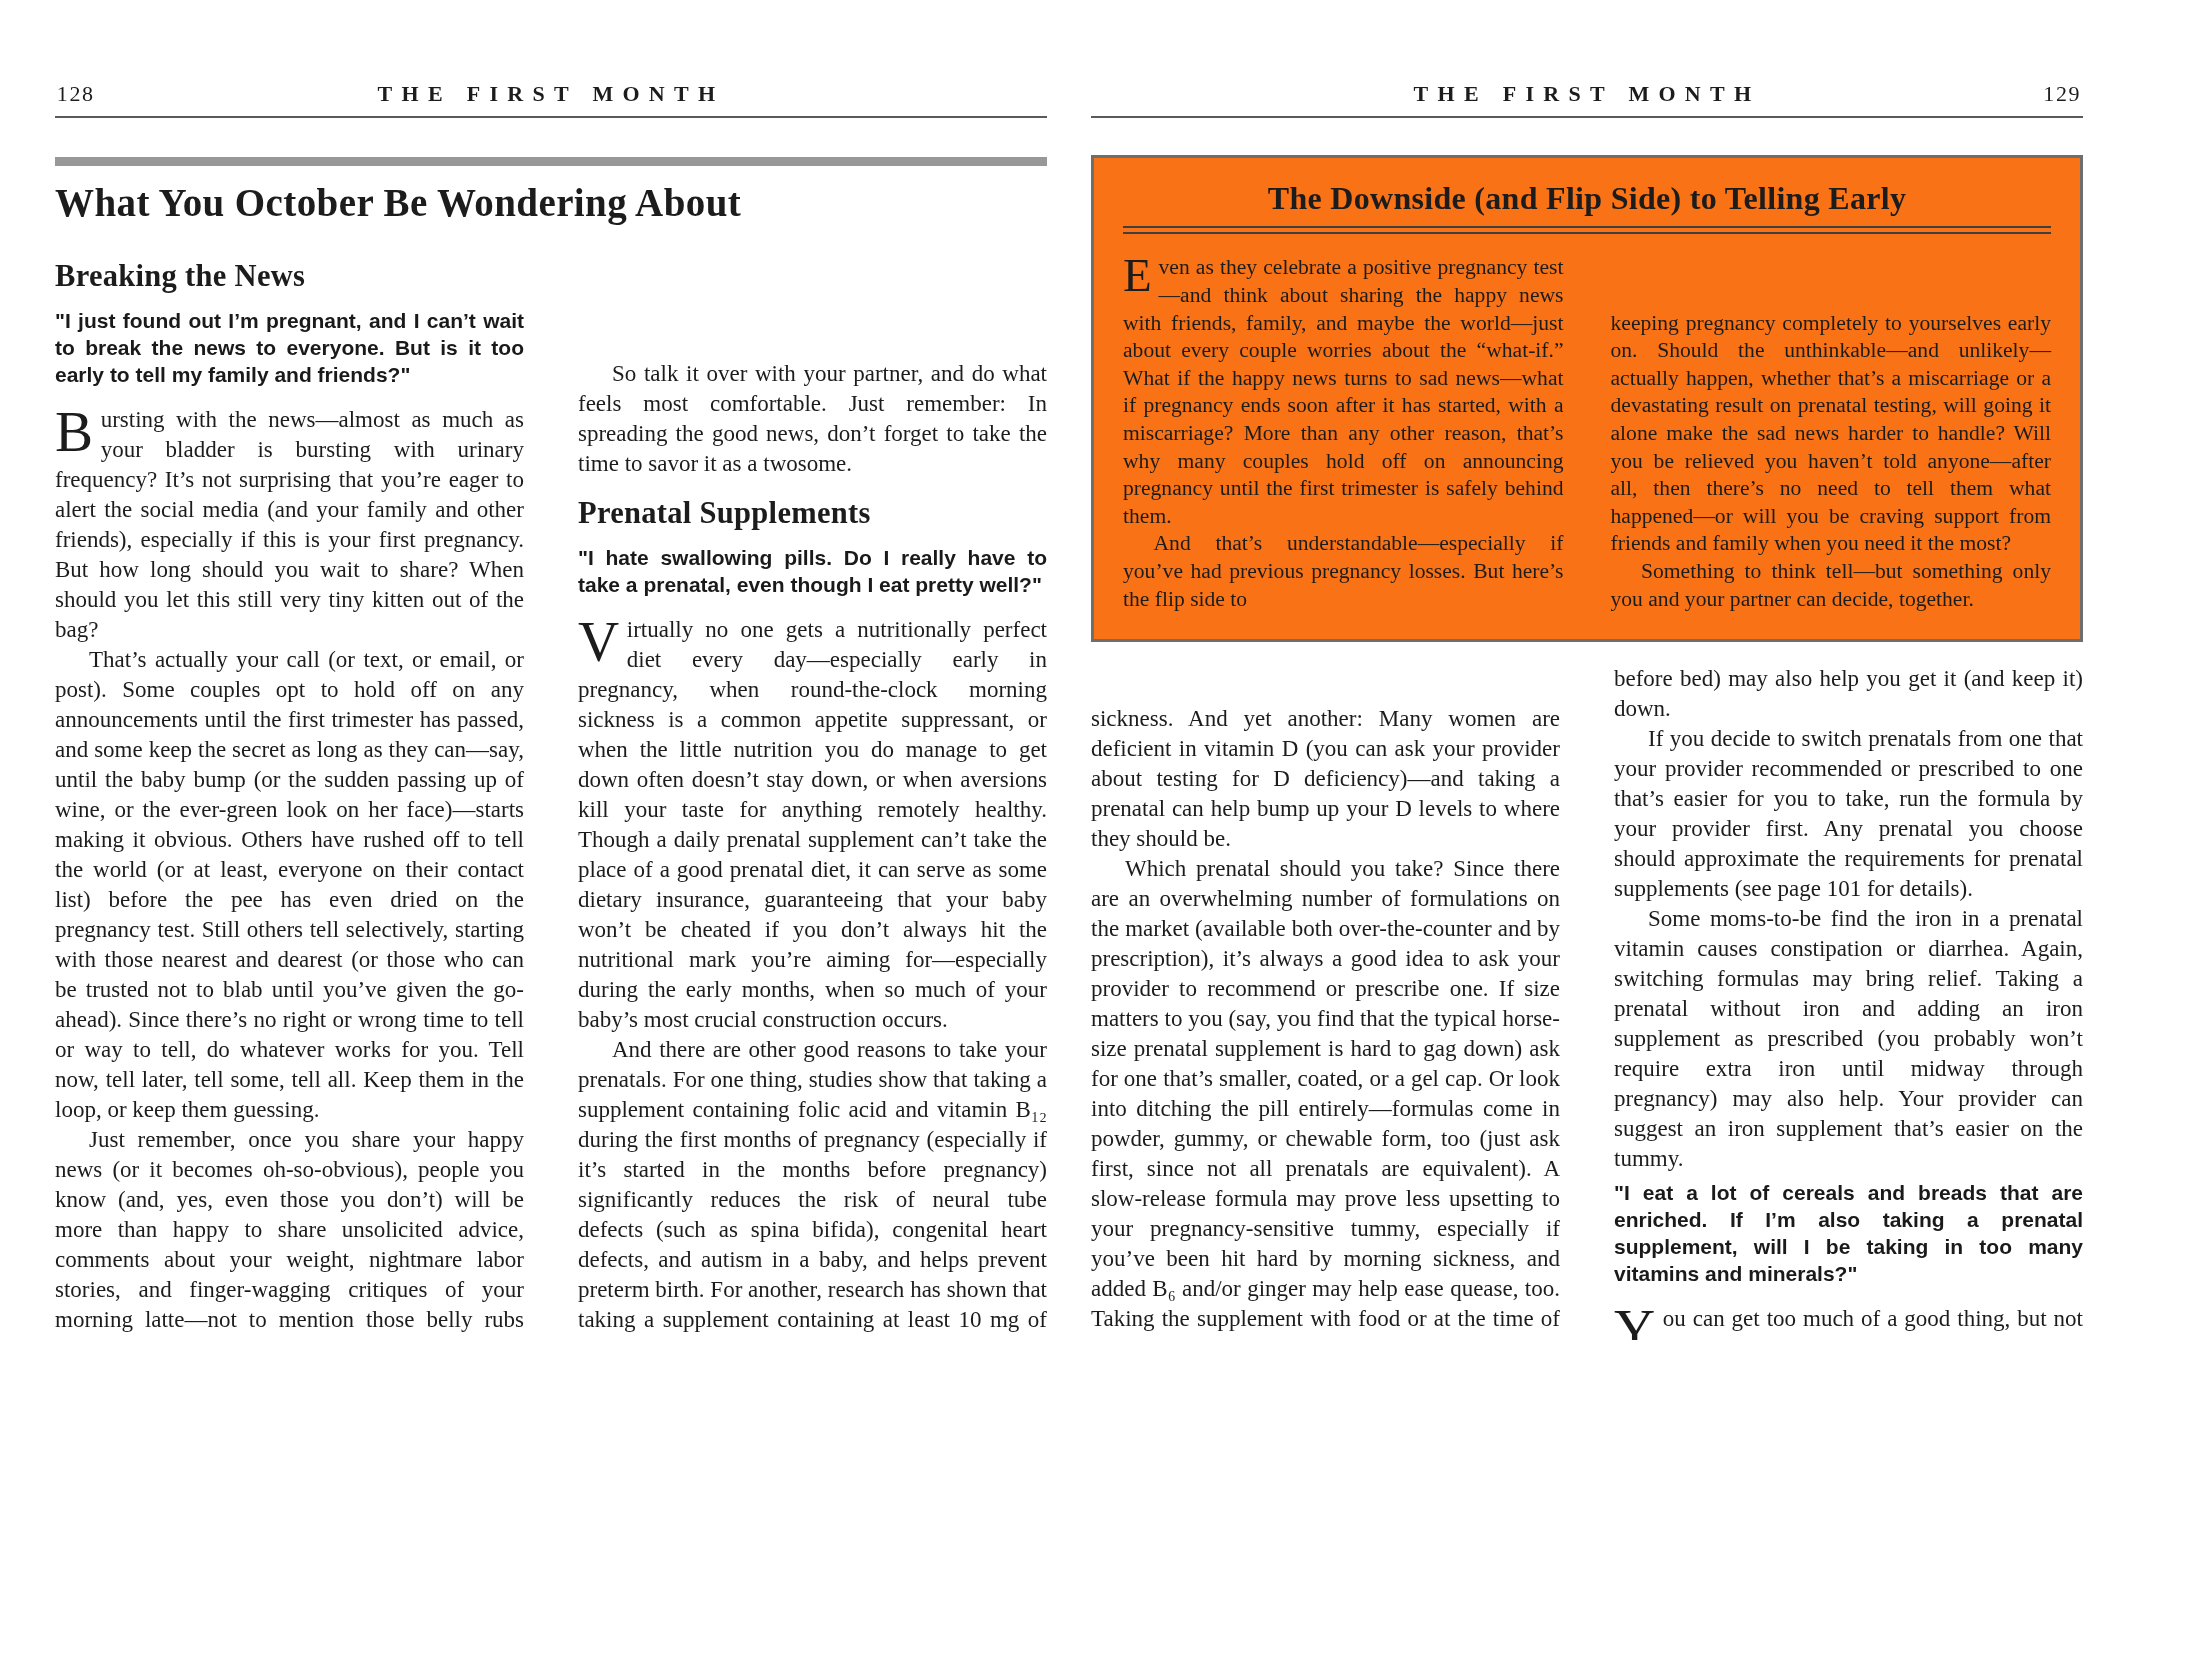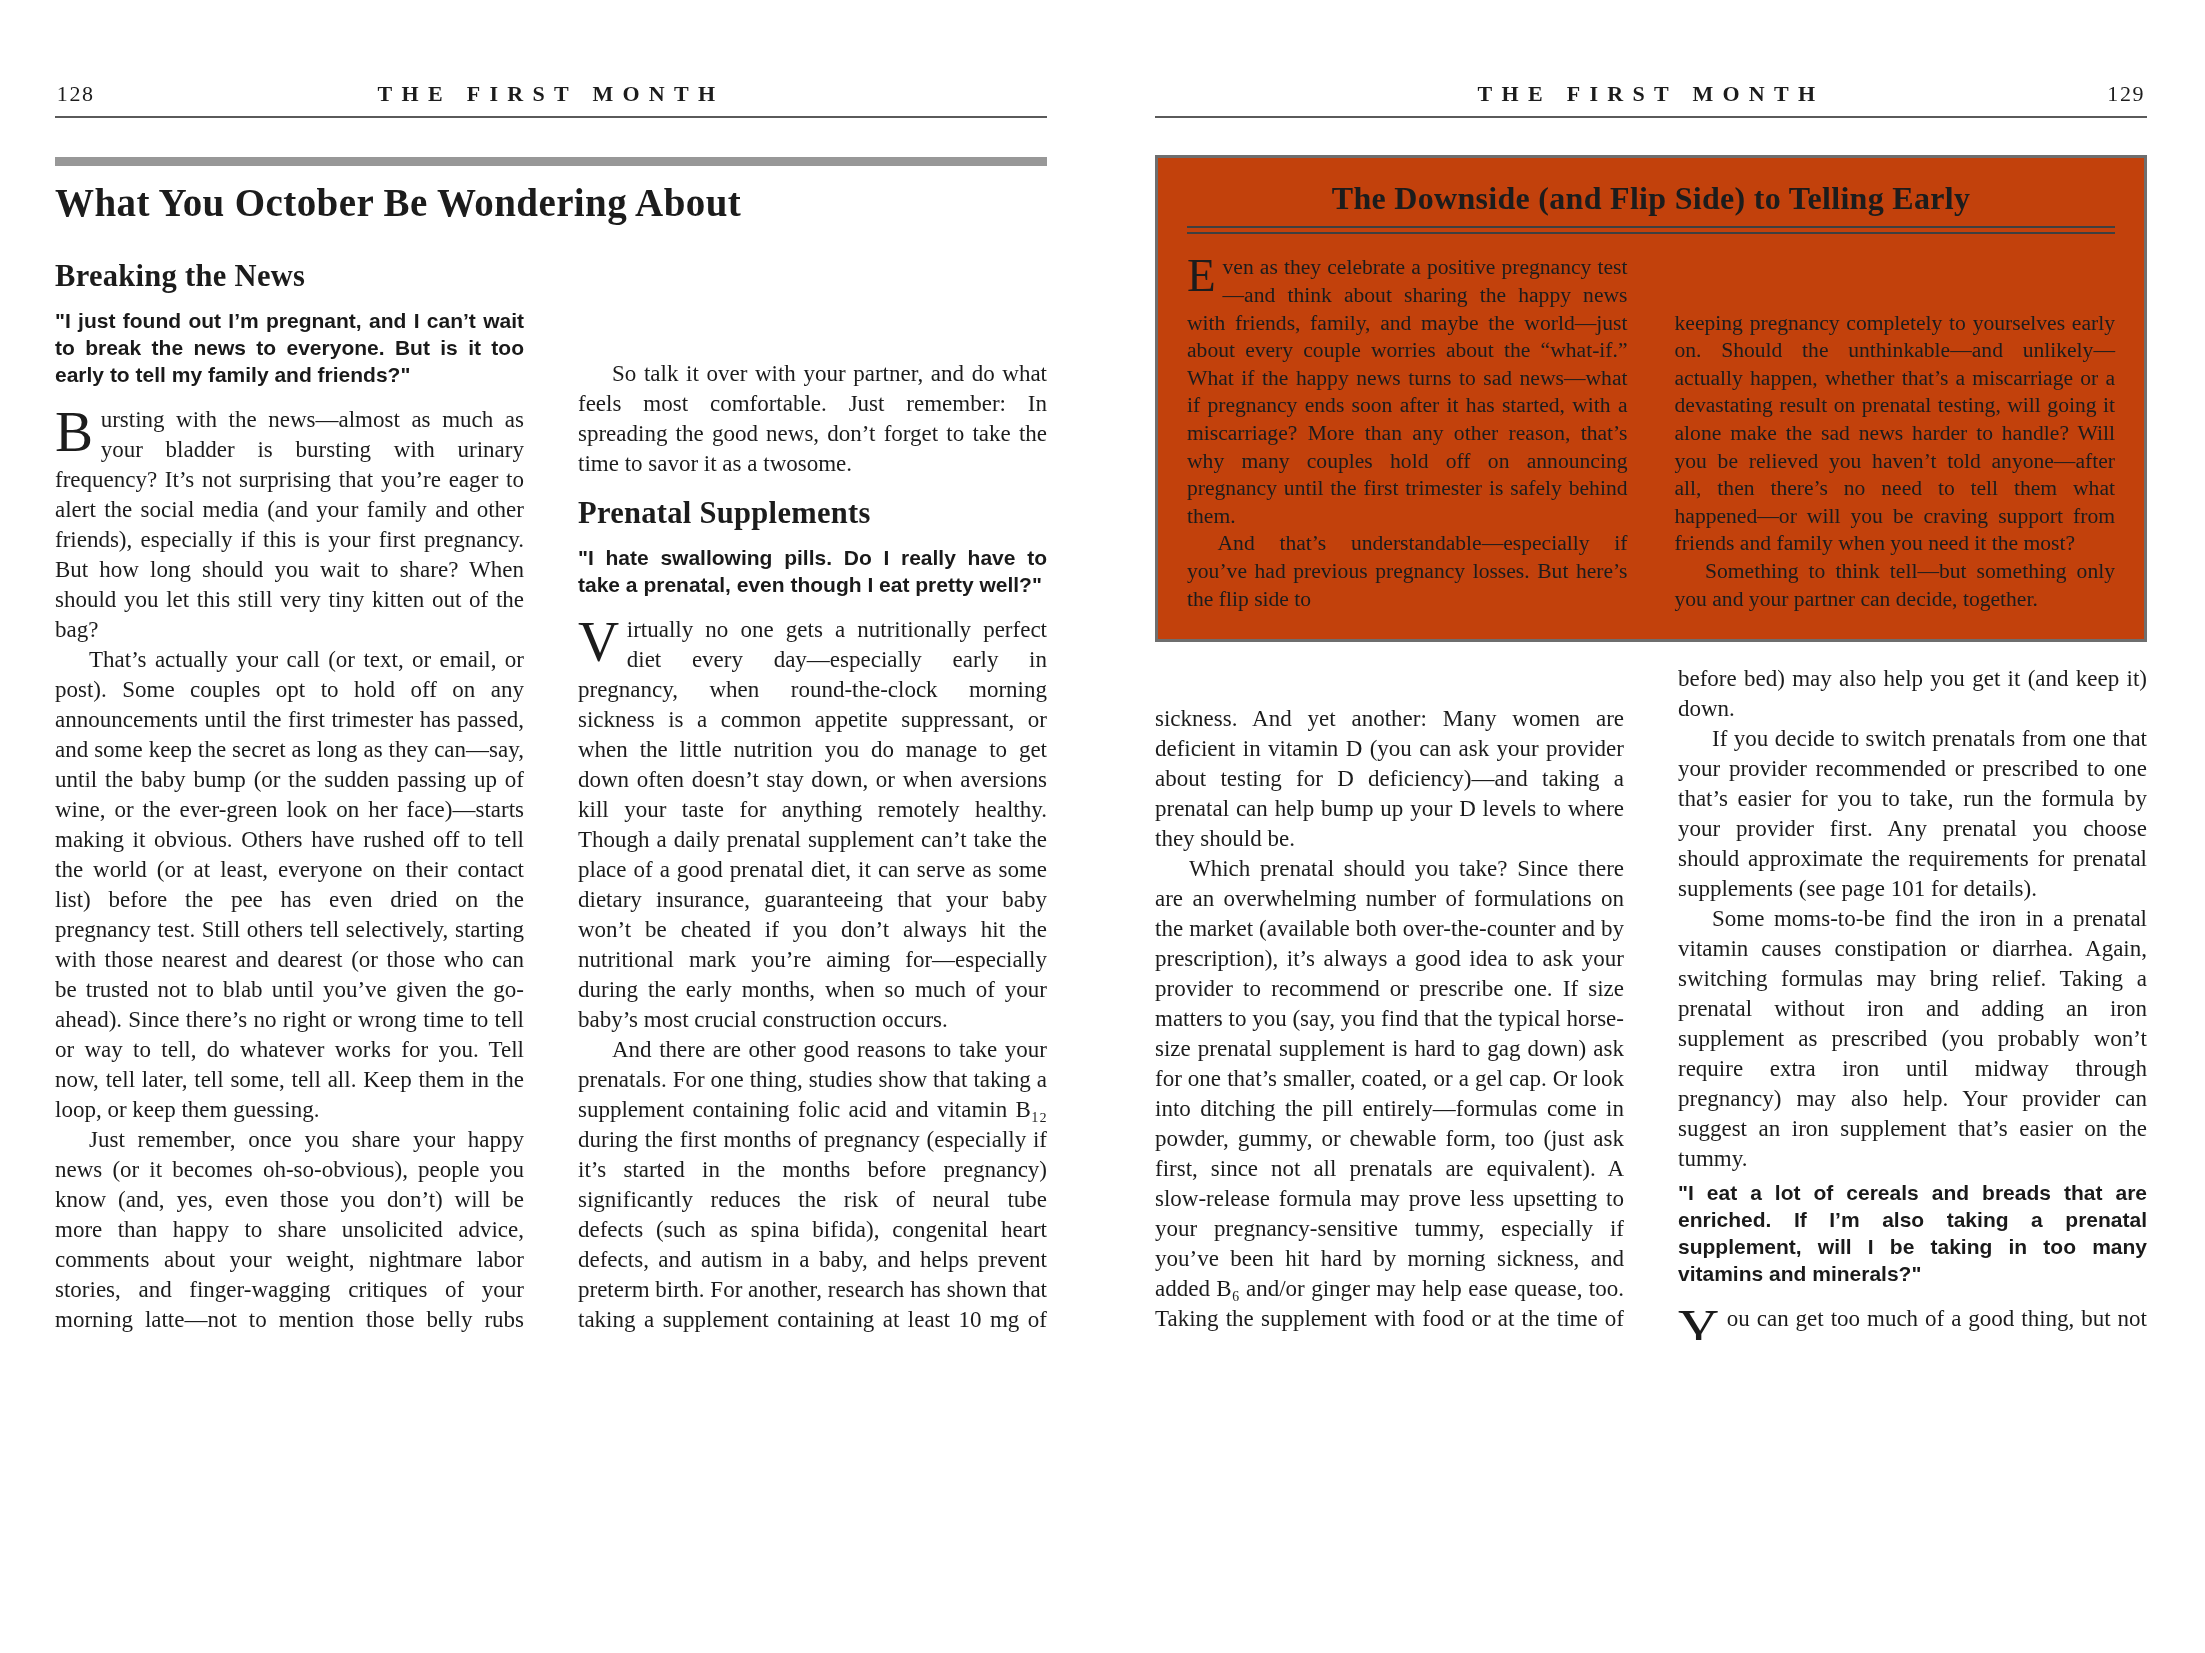--- a/index.html
+++ b/index.html
@@ -6,21 +6,21 @@
   html, body { width:2205px; height:1654px; background:#ffffff; }
   body {
     font-family:"Liberation Serif", serif;
     color:#1c1c1c;
     -webkit-font-smoothing:antialiased;
   }
   .spread {
     width:2205px; height:1356px;
     display:flex;
     padding:81px 59px 16px 55px;
-    gap:108px;
+    gap:44px;
     overflow:hidden;
   }
   .page {
     flex:0 0 992px;
     width:992px;
     display:flex;
     flex-direction:column;
     overflow:hidden;
   }
 
@@ -112,21 +112,21 @@
     font-size:47px;
     line-height:39px;
     padding:1.7px 6.8px 0 0;
   }
 
   
   .sidebar-box {
     margin-top:37px;
     border:3.4px solid #6e6e6e;
     padding:22px 29px 25.4px;
-    background:#c2410c;
+    background:#f97316;
   }
   .box-title {
     text-align:center;
     font-size:32px;
     font-weight:bold;
     letter-spacing:0.3px;
   }
   .box-title-rule {
     height:8.5px;
     border-top:2.5px solid #3f3f3f;

